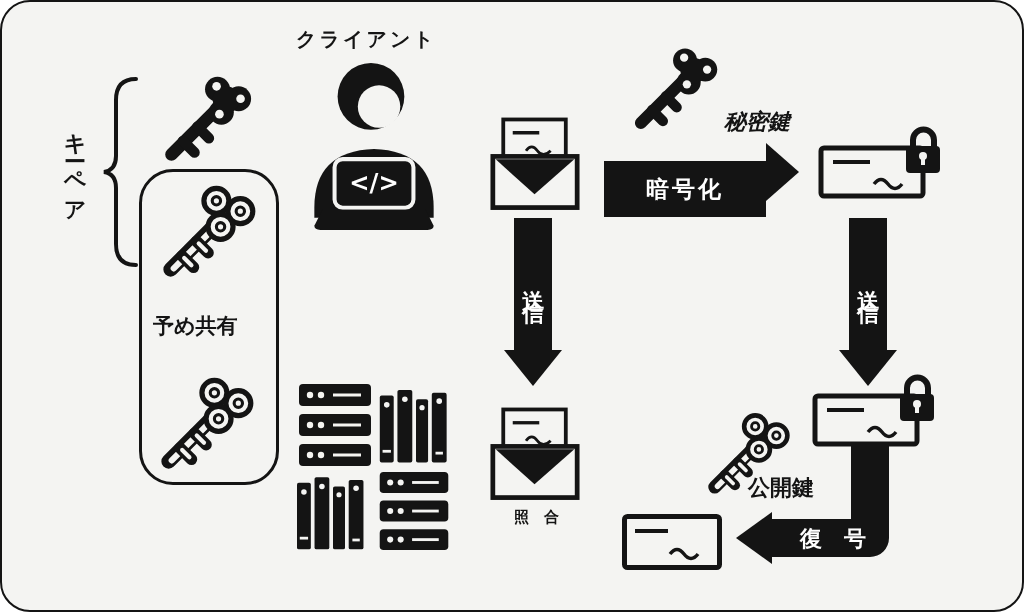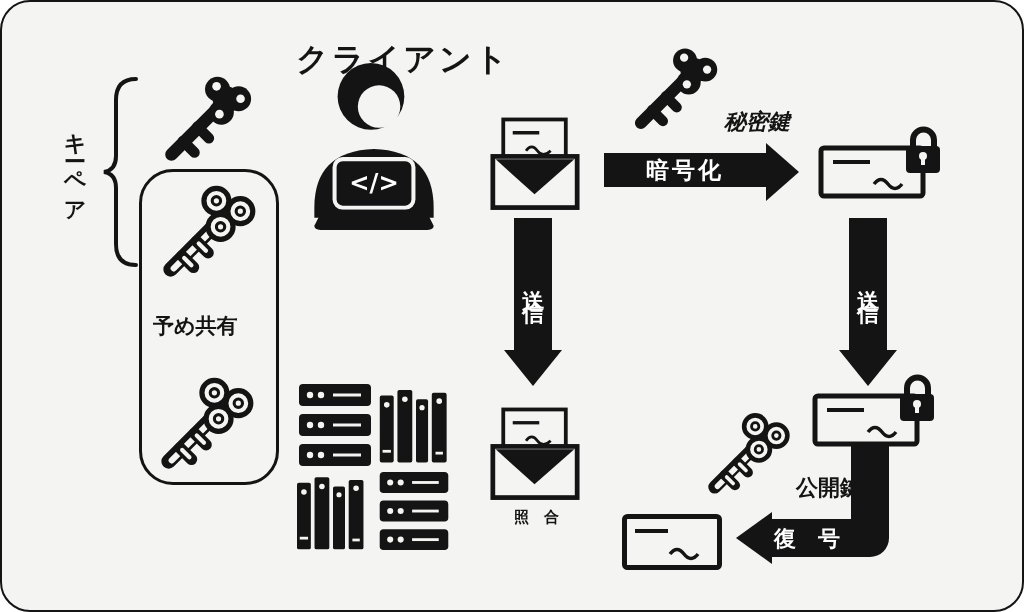--- a/index.html
+++ b/index.html
@@ -117,40 +117,40 @@
 
   <div class="box-outline" style="left:137px; top:167px; width:140px; height:316px;"></div>
   <svg class="abs" style="left:152px; top:178px;" width="104" height="104" viewBox="0 0 100 100">
       <use href="#keyOutline"></use>
     </svg>
   <span class="label" style="left:151px; top:310px; width:112px; text-align:left; font-size:21px;">予め共有</span>
   <svg class="abs" style="left:150px; top:370px;" width="104" height="104" viewBox="0 0 100 100">
       <use href="#keyOutline"></use>
     </svg>
 
-  <span class="label" style="left:294px; top:36px; font-size:32px; letter-spacing:3px;">クライアント</span>
+  <span class="label" style="left:294px; top:24px; font-size:20px; letter-spacing:3px;">クライアント</span>
   <svg class="abs" style="left:296px; top:54px;" width="152" height="182" viewBox="0 0 150 180">
     <path d="M16,150 Q16,94 75,92 Q134,94 134,150 L134,160 L16,160 Z" fill="#141414"></path>
     <circle cx="72" cy="40" r="33" fill="#141414"></circle>
     <circle cx="80" cy="50" r="21" fill="#f4f4f2"></circle>
     <rect x="36" y="102" width="78" height="48" rx="8" fill="#141414" stroke="#f4f4f2" stroke-width="4"></rect>
     <text x="75" y="134" fill="#ffffff" font-size="24" font-weight="bold" text-anchor="middle" font-family="DejaVu Sans, sans-serif">&lt;/&gt;</text>
     <path d="M24,152 L126,152 L134,168 Q134,172 128,172 L22,172 Q16,172 16,168 Z" fill="#141414"></path>
   </svg>
 
   <svg class="abs" style="left:488px; top:112px;" width="90" height="100" viewBox="0 0 95 100">
       <use href="#envelope"></use>
     </svg>
 
   <svg class="abs" style="left:626px; top:40px;" width="92" height="92" viewBox="0 0 100 100">
       <use href="#keySolid"></use>
     </svg>
   <span class="label" style="left:722px; top:105px; font-size:22px;font-style:italic;">秘密鍵</span>
 
-  <div class="arrow-body-h" style="left:602px; top:151px; width:162px; height:34px; font-size:23px; letter-spacing:3px;">暗号化</div>
+  <div class="arrow-body-h" style="left:602px; top:159px; width:162px; height:56px; font-size:23px; letter-spacing:3px;">暗号化</div>
   <div class="tri" style="left:764px; top:141px; border-top:29px solid transparent; border-bottom:29px solid transparent; border-left:33px solid #141414;"></div>
 
   <svg class="abs" style="left:816px; top:120px;" width="122" height="78" viewBox="0 0 122 78">
       <use href="#docLocked"></use>
     </svg>
 
   <div class="arrow-body-v" style="left:512px; top:216px; width:38px; height:132px;">
     <span class="vtext" style="font-size:22px; letter-spacing:12px;">送信</span>
   </div>
   <div class="tri" style="left:502px; top:348px; border-left:29px solid transparent; border-right:29px solid transparent; border-top:36px solid #141414;"></div>
@@ -162,30 +162,30 @@
 
   <svg class="abs" style="left:488px; top:402px;" width="90" height="100" viewBox="0 0 95 100">
       <use href="#envelope"></use>
     </svg>
   <span class="label" style="left:512px; top:506px; font-size:15px;text-align:right;">照　合</span>
 
   <svg class="abs" style="left:700px; top:428px;" width="224" height="150" viewBox="0 0 224 150">
     <path d="M168,12 L168,108 L70,108" fill="none" stroke="#141414" stroke-width="38" stroke-linejoin="round"></path>
     <polygon points="70,82 70,134 34,108" fill="#141414"></polygon>
   </svg>
-  <span class="label" style="left:772px; top:522px; width:92px; text-align:left; font-size:22px; color:#ffffff;">復　号</span>
+  <span class="label" style="left:772px; top:522px; width:92px; text-align:right; font-size:22px; color:#ffffff;">復　号</span>
 
   <svg class="abs" style="left:810px; top:368px;" width="122" height="78" viewBox="0 0 122 78">
       <use href="#docLocked"></use>
     </svg>
 
   <svg class="abs" style="left:698px; top:406px;" width="92" height="92" viewBox="0 0 100 100">
       <use href="#keyOutline"></use>
     </svg>
-  <span class="label" style="left:746px; top:471px; font-size:22px;margin-left:48px;">公開鍵</span>
+  <span class="label" style="left:746px; top:471px; font-size:22px;">公開鍵</span>
 
   <svg class="abs" style="left:620px; top:512px;" width="100" height="56" viewBox="0 0 100 56">
       <use href="#docPlain"></use>
     </svg>
 
   <svg class="abs" style="left:297px; top:382px;" width="72" height="84" viewBox="0 0 72 84">
       <use href="#serverStack"></use>
     </svg>
   <svg class="abs" style="left:376px; top:388px;" width="76" height="78" viewBox="0 0 78 84">
       <use href="#binderSet"></use>

